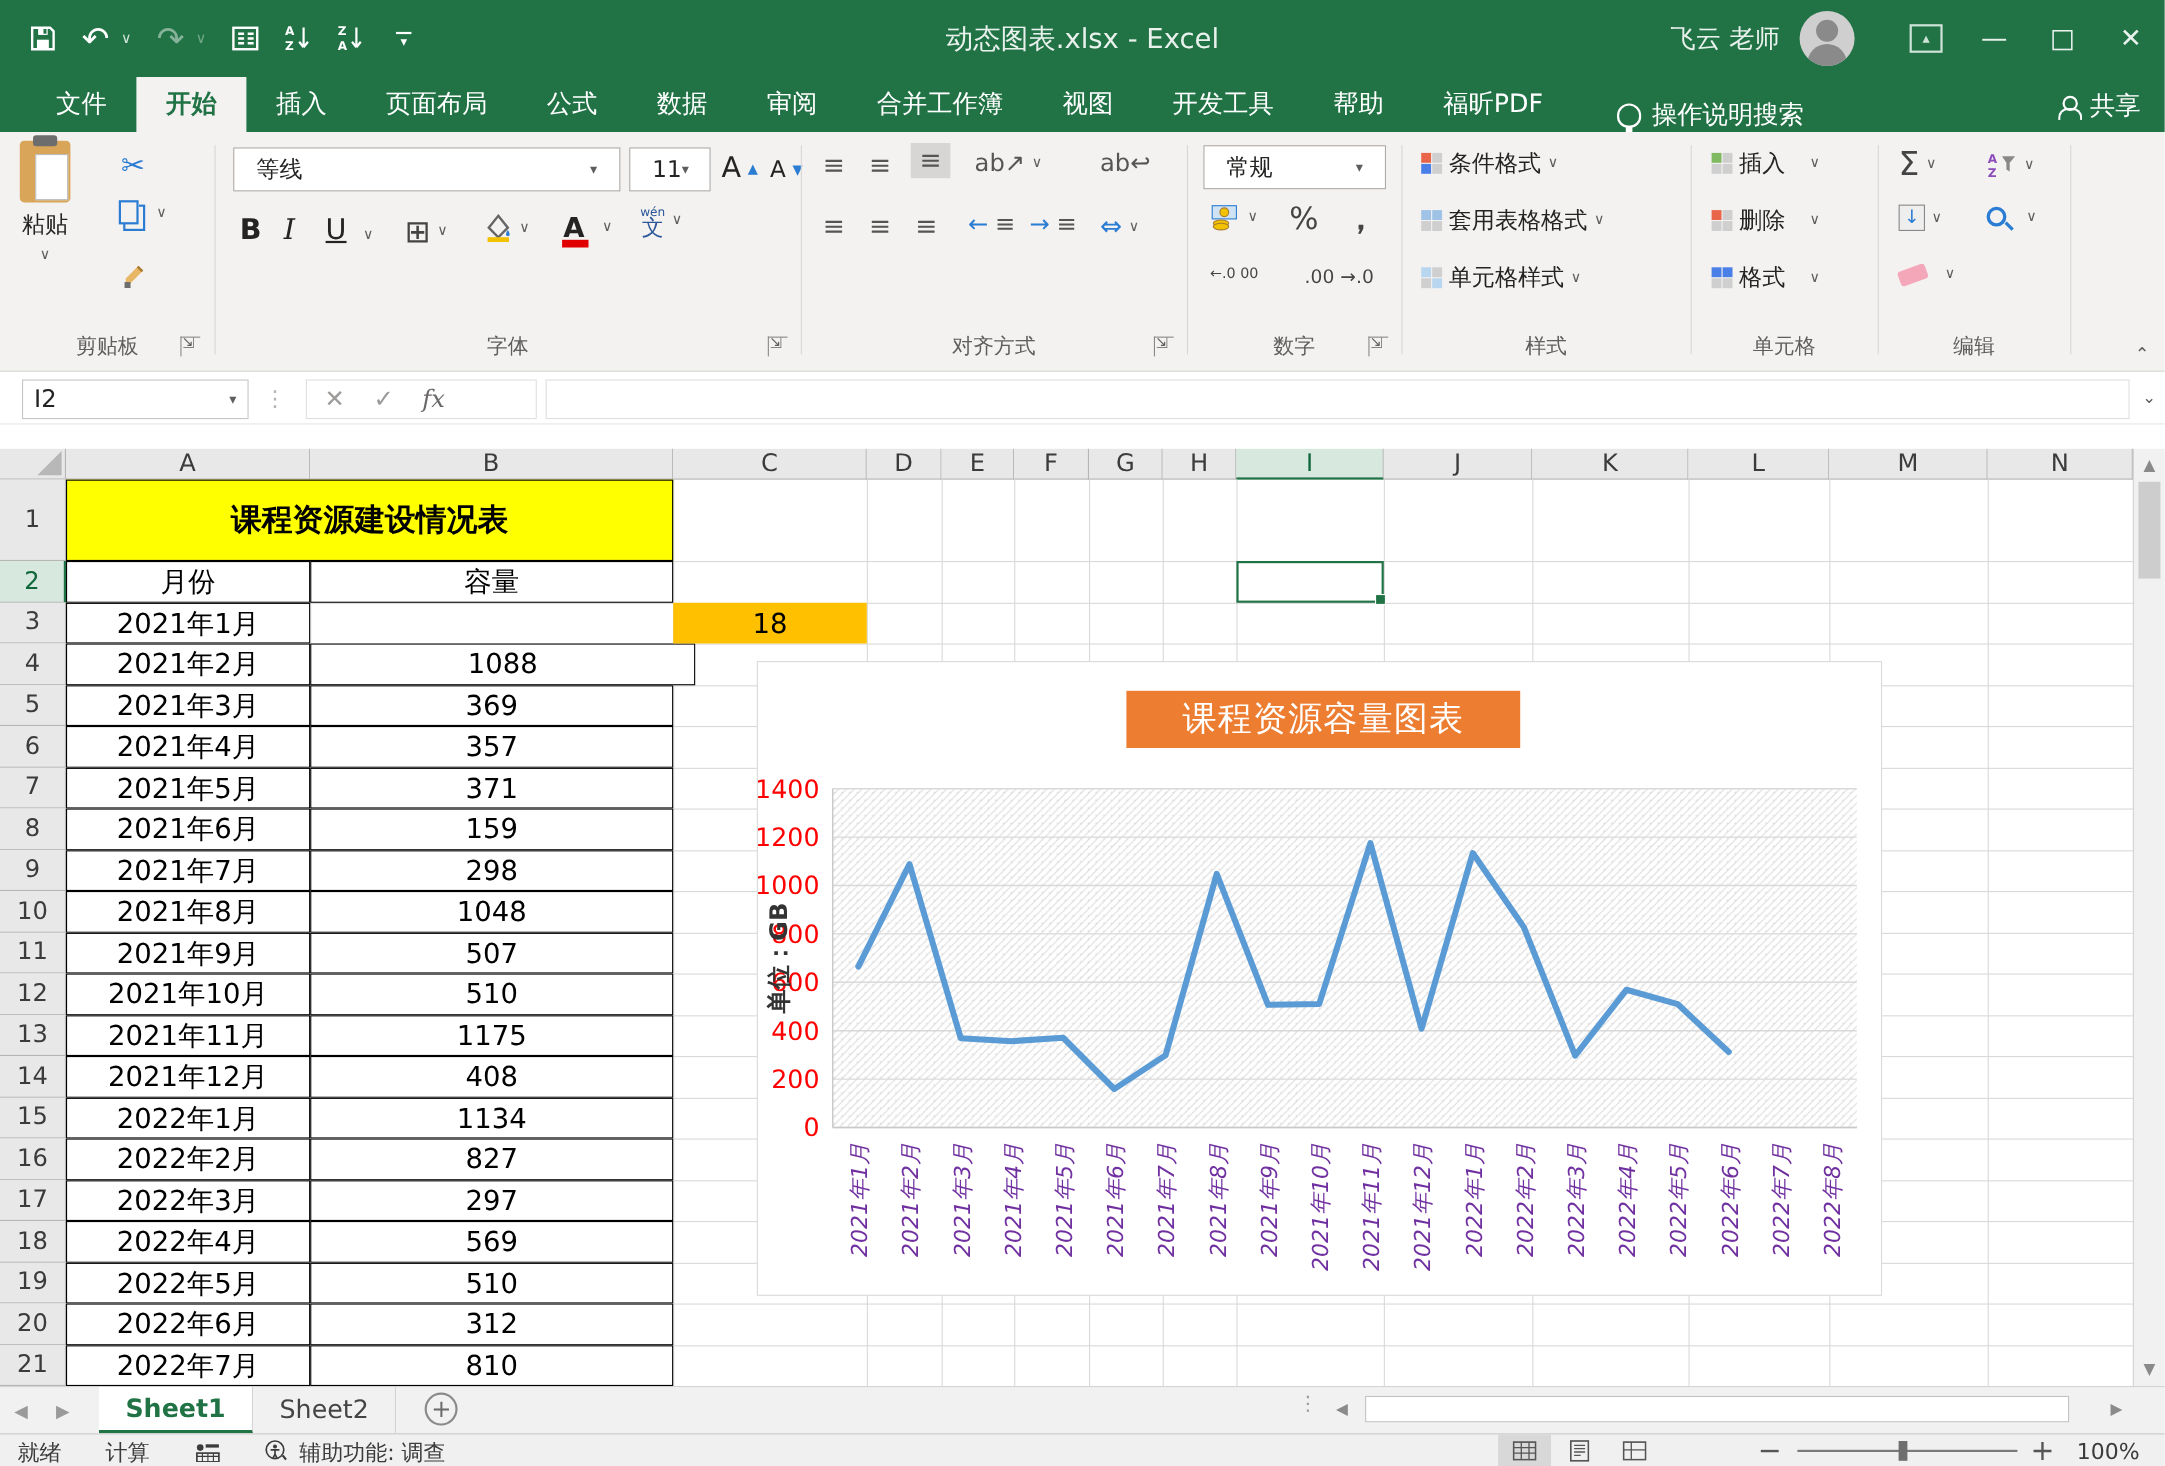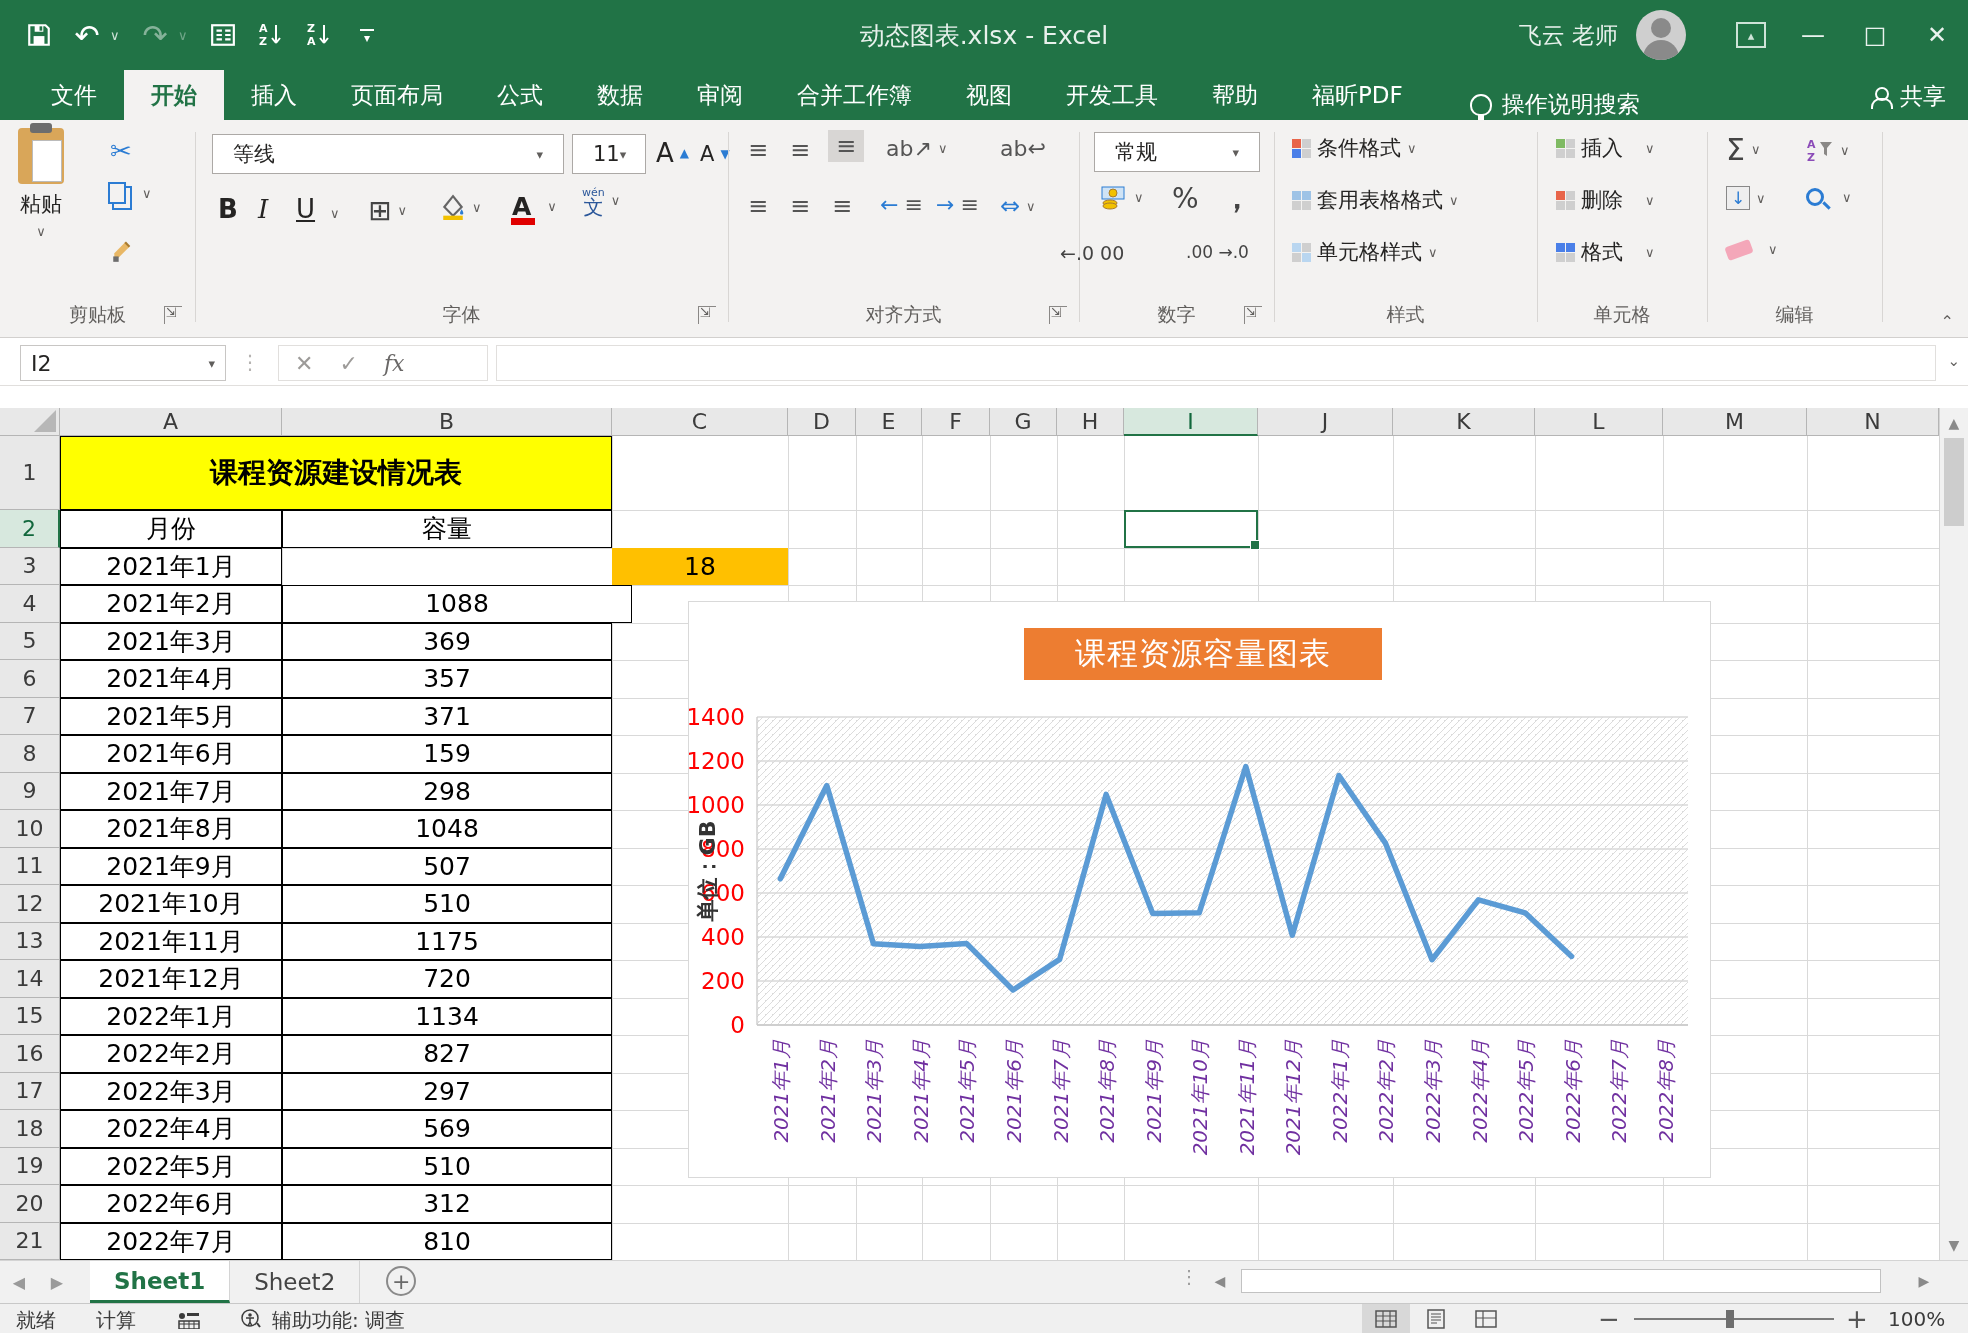--- a/index.html
+++ b/index.html
@@ -278,21 +278,21 @@
       <svg width="28" height="26" viewBox="0 0 28 24">
           <rect x="2" y="2" width="22" height="12" fill="#cfe3f5" stroke="#2b7cd3"></rect>
           <circle cx="13" cy="8" r="4" fill="#f2c100" stroke="#a97b2f"></circle>
           <ellipse cx="10" cy="18" rx="7" ry="3" fill="#f2c100" stroke="#a97b2f"></ellipse>
           <ellipse cx="10" cy="21" rx="7" ry="3" fill="#f2c100" stroke="#a97b2f"></ellipse>
         </svg>
       <span class="chev">∨</span>
     </div>
     <div class="rbtn" style="left:1172px; top:62px; font-size:28px; color:#444;">%</div>
     <div class="rbtn" style="left:1222px; top:58px; font-size:30px; font-weight:bold; color:#444;">，</div>
-    <div class="rbtn" style="left:1060px; top:122px; font-size:19px; color:#444;">←.0 00</div>
+    <div class="rbtn" style="left:1100px; top:122px; font-size:13px; color:#444;">←.0 00</div>
     <div class="rbtn" style="left:1186px; top:122px; font-size:17px; color:#444;">.00 →.0</div>
     <div class="glabel" style="left:1079px; width:195px;">数字</div>
     <span class="launcher" style="left:1244px;"></span>
     <div class="gdiv" style="left:1274px;"></div>
 
     <div class="rbtn" style="left:1292px; top:14px;">
       <span class="gridic">
           <span style="background:#e8654a;"></span>
           <span></span>
           <span style="background:#4a7fe8;"></span>
@@ -491,21 +491,21 @@
       <div class="tcell" style="left: 282px; top: 386.5px; width: 330px; height: 37.5px;">298</div>
       <div class="tcell" style="left: 60px; top: 424px; width: 222px; height: 37.5px;">2021年8月</div>
       <div class="tcell" style="left: 282px; top: 424px; width: 330px; height: 37.5px;">1048</div>
       <div class="tcell" style="left: 60px; top: 461.5px; width: 222px; height: 37.5px;">2021年9月</div>
       <div class="tcell" style="left: 282px; top: 461.5px; width: 330px; height: 37.5px;">507</div>
       <div class="tcell" style="left: 60px; top: 499px; width: 222px; height: 37.5px;">2021年10月</div>
       <div class="tcell" style="left: 282px; top: 499px; width: 330px; height: 37.5px;">510</div>
       <div class="tcell" style="left: 60px; top: 536.5px; width: 222px; height: 37.5px;">2021年11月</div>
       <div class="tcell" style="left: 282px; top: 536.5px; width: 330px; height: 37.5px;">1175</div>
       <div class="tcell" style="left: 60px; top: 574px; width: 222px; height: 37.5px;">2021年12月</div>
-      <div class="tcell" style="left: 282px; top: 574px; width: 330px; height: 37.5px;">720</div>
+      <div class="tcell" style="left: 282px; top: 574px; width: 330px; height: 37.5px;">408</div>
       <div class="tcell" style="left: 60px; top: 611.5px; width: 222px; height: 37.5px;">2022年1月</div>
       <div class="tcell" style="left: 282px; top: 611.5px; width: 330px; height: 37.5px;">1134</div>
       <div class="tcell" style="left: 60px; top: 649px; width: 222px; height: 37.5px;">2022年2月</div>
       <div class="tcell" style="left: 282px; top: 649px; width: 330px; height: 37.5px;">827</div>
       <div class="tcell" style="left: 60px; top: 686.5px; width: 222px; height: 37.5px;">2022年3月</div>
       <div class="tcell" style="left: 282px; top: 686.5px; width: 330px; height: 37.5px;">297</div>
       <div class="tcell" style="left: 60px; top: 724px; width: 222px; height: 37.5px;">2022年4月</div>
       <div class="tcell" style="left: 282px; top: 724px; width: 330px; height: 37.5px;">569</div>
       <div class="tcell" style="left: 60px; top: 761.5px; width: 222px; height: 37.5px;">2022年5月</div>
       <div class="tcell" style="left: 282px; top: 761.5px; width: 330px; height: 37.5px;">510</div>

